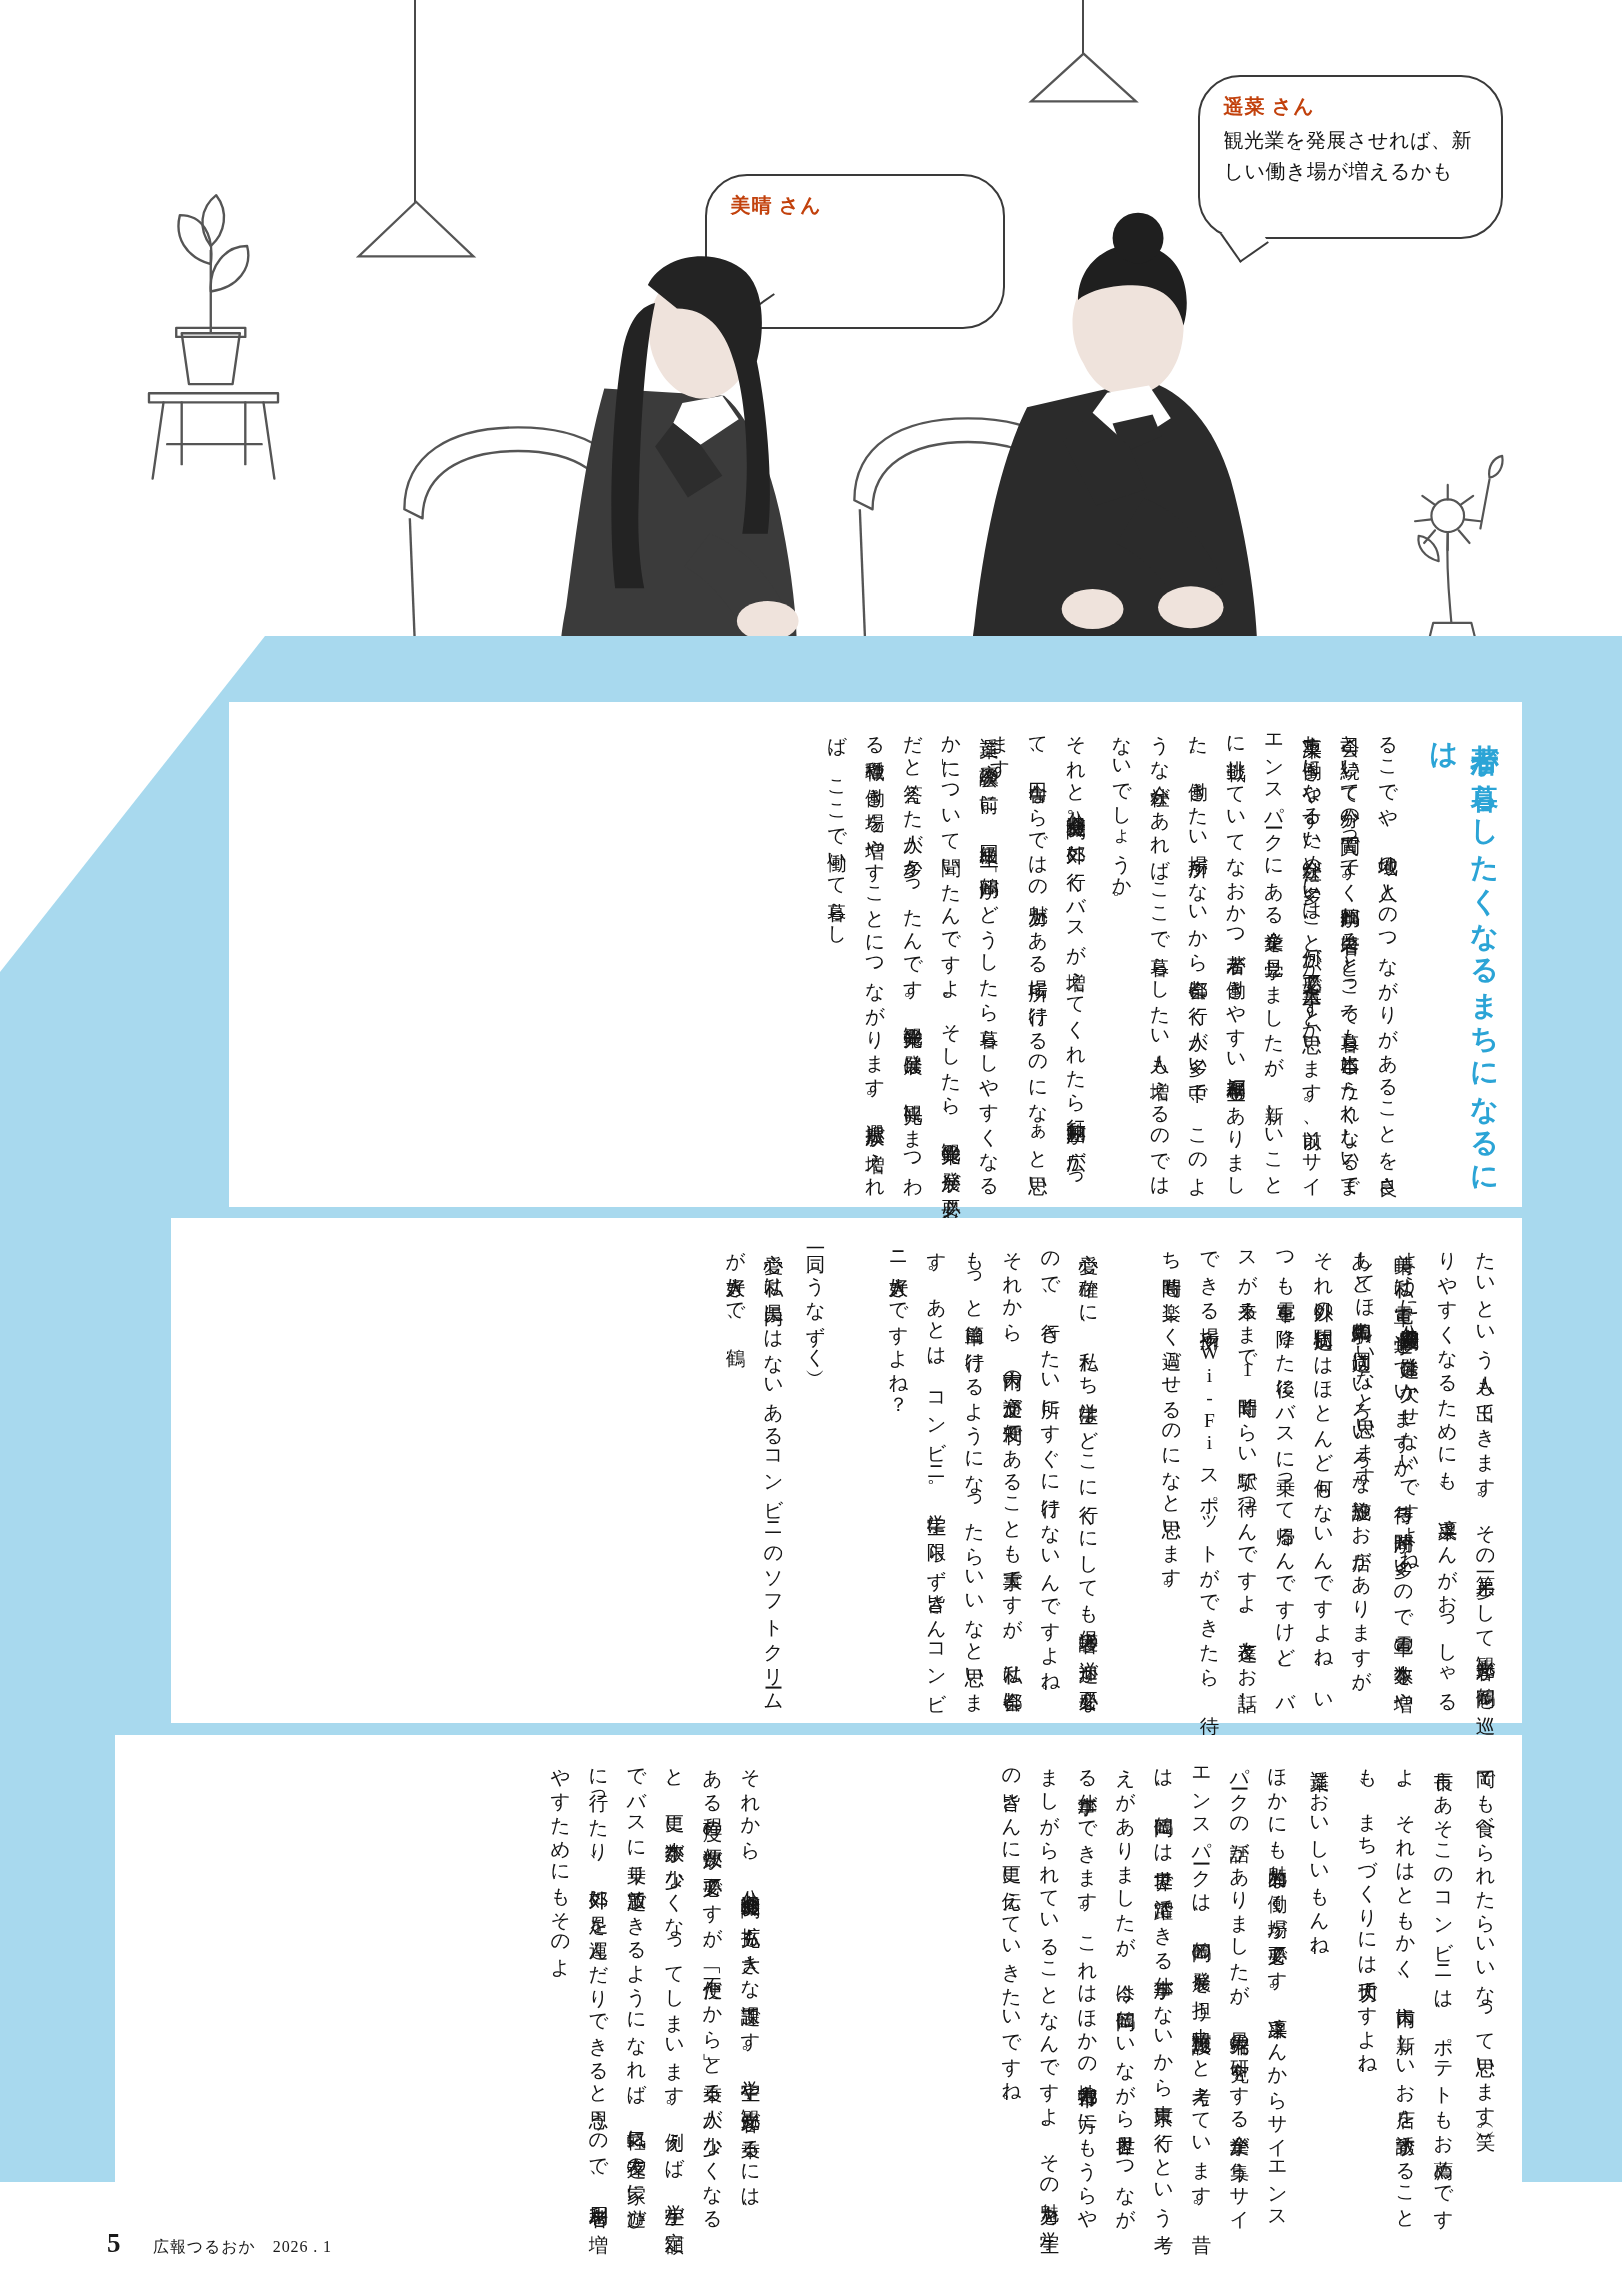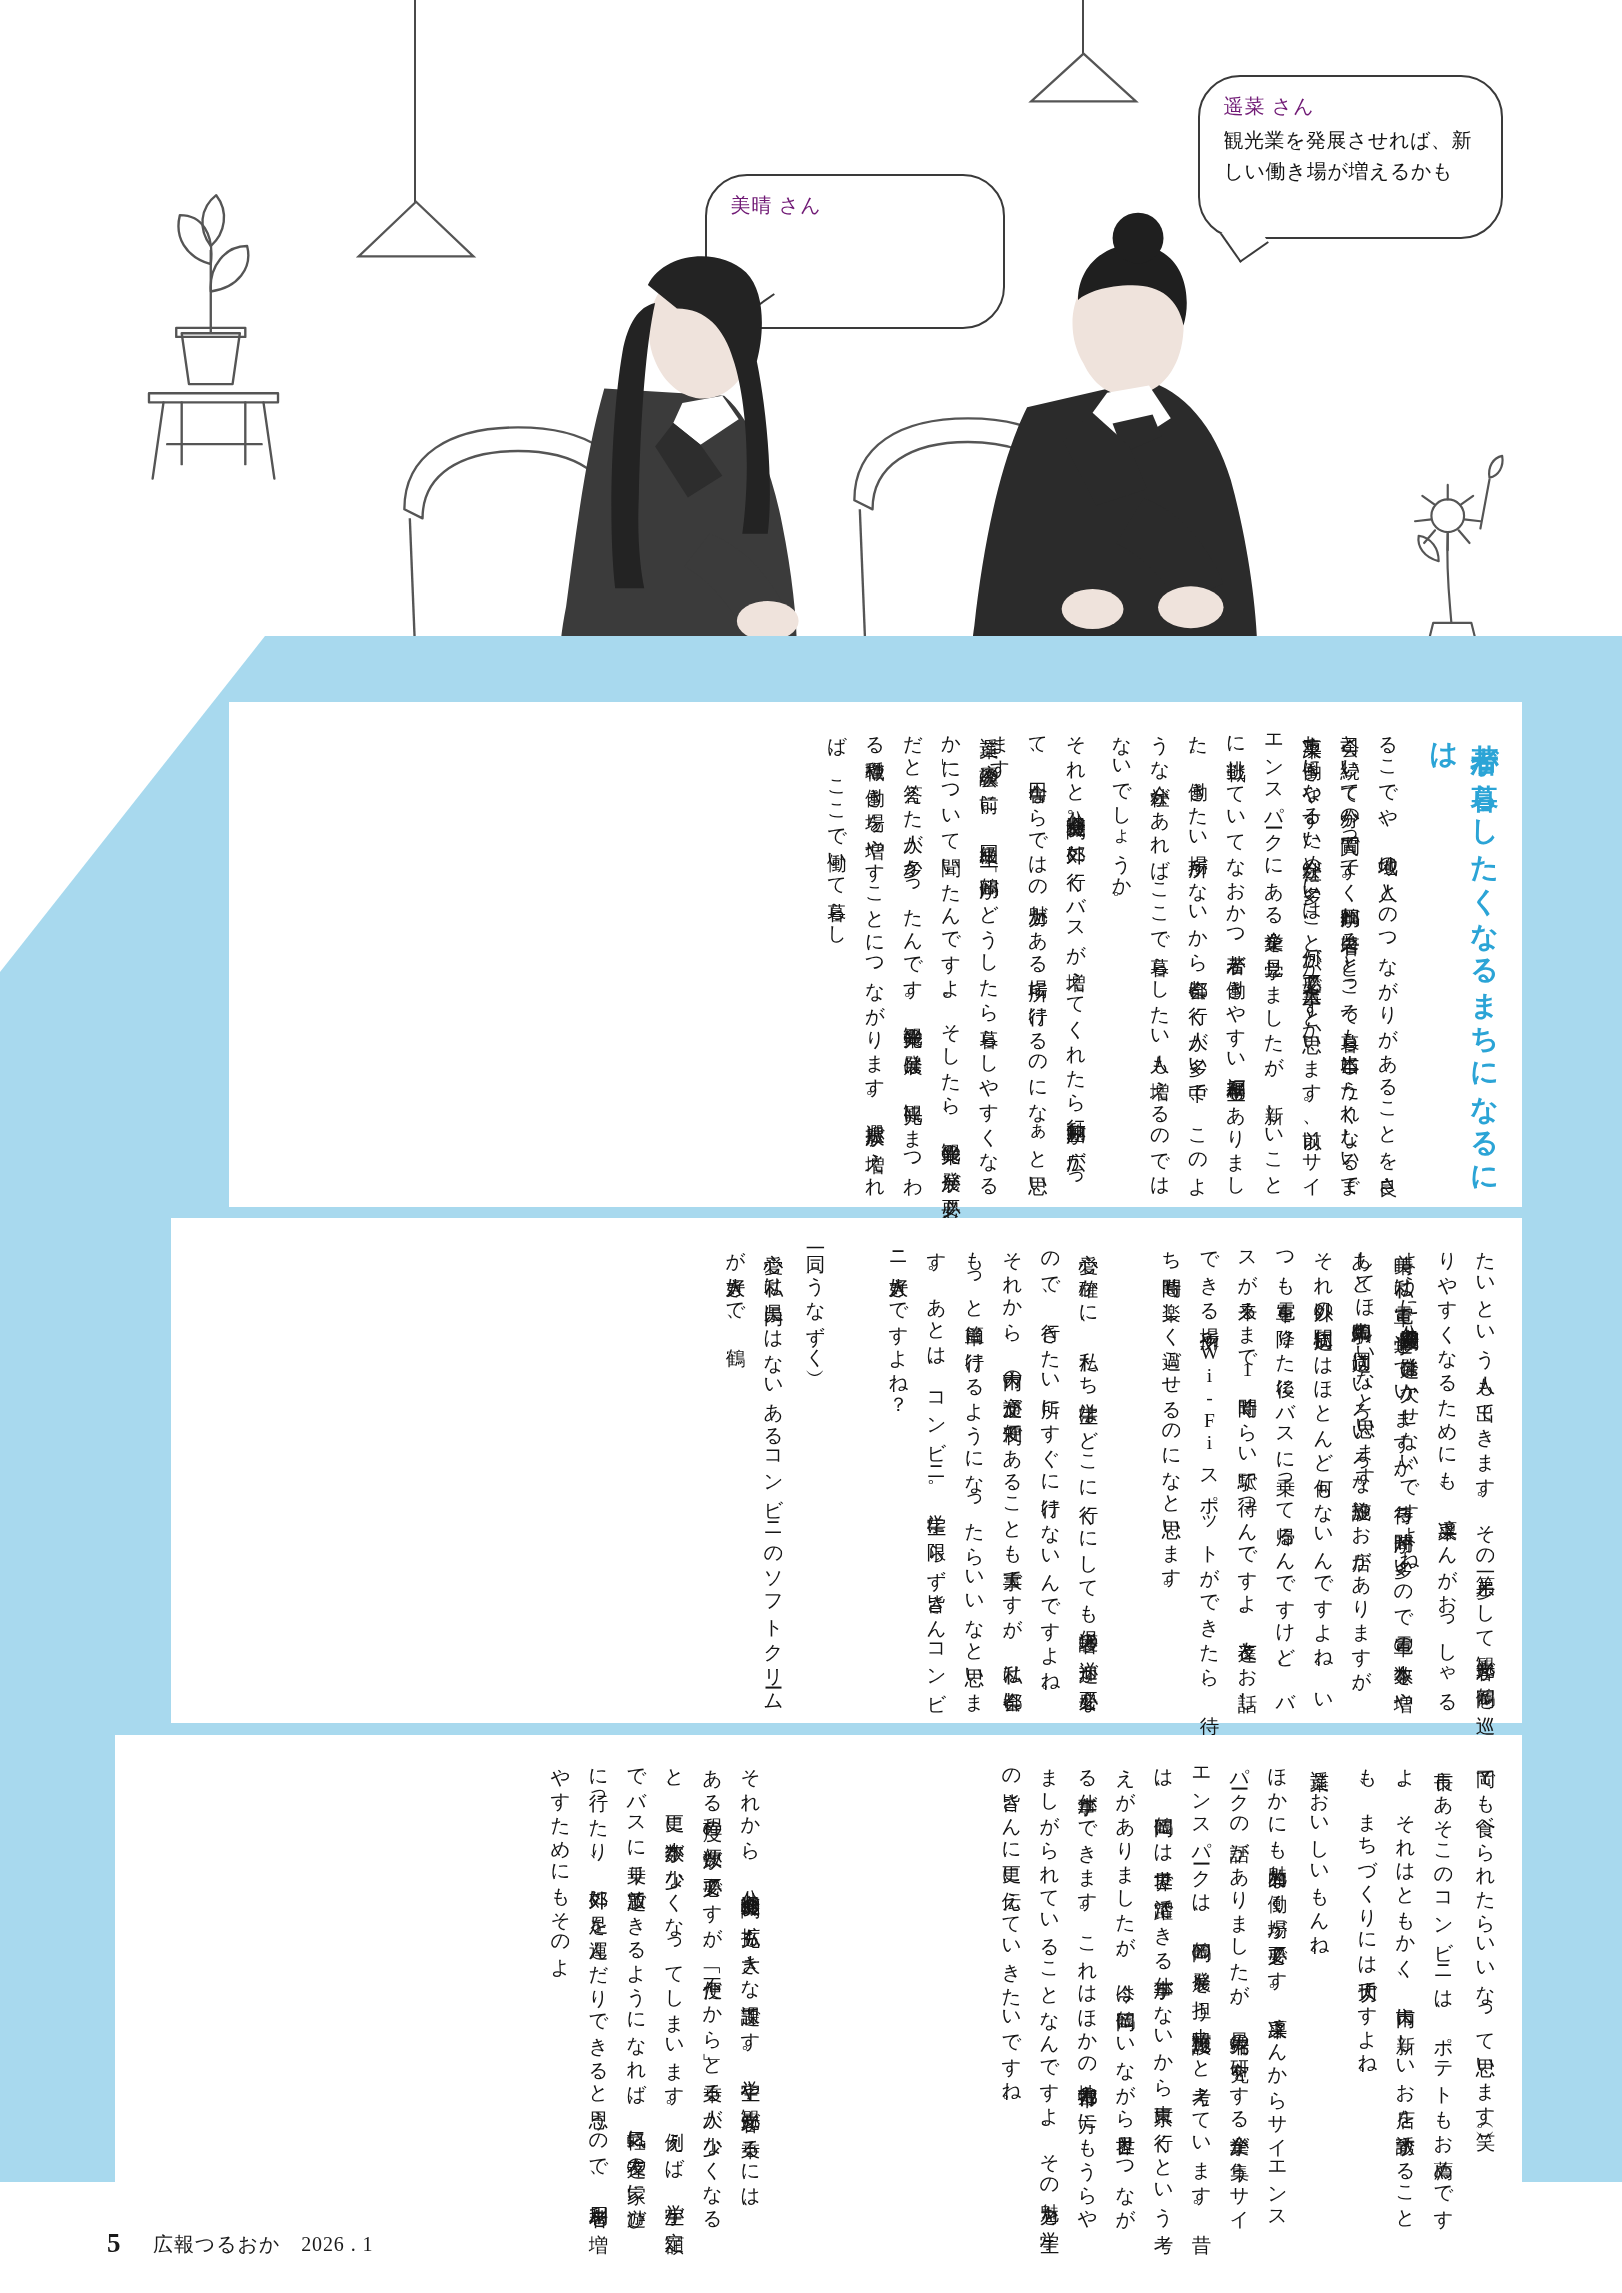--- a/index.html
+++ b/index.html
@@ -38,23 +38,23 @@
   
   .bubble {
     position: absolute;
     border: 2.3px solid #3a3a3a;
     border-radius: 42px;
     background: #ffffff;
     box-sizing: border-box;
     padding: 16.4px 23.6px 18px 23.6px;
   }
   .bubble .speaker {
-    color: #701a75;
+    color: #c2410c;
     font-size: 20px;
-    font-weight: normal;
+    font-weight: bold;
     letter-spacing: 0.9px;
     margin-bottom: 5.5px;
     line-height: 1.3;
   }
   .bubble .said {
     color: #141414;
     font-size: 20px;
     line-height: 1.55;
     letter-spacing: 0.5px;
   }
@@ -131,21 +131,21 @@
     left: 107px; bottom: 35px;
     font-family: "Liberation Serif", serif;
     font-size: 27px;
     font-weight: bold;
     color: #1a1a1a;
   }
   #footer-text {
     position: absolute;
     left: 153px; bottom: 36px;
     font-family: "Liberation Serif", serif;
-    font-size: 20px;
+    font-size: 16px;
     color: #1a1a1a;
     letter-spacing: 0.9px;
   }
 </style>
 </head>
 <body>
 
 <div id="photo-band">
 
   <div class="lamp-cord" style="left:414px; top:0; height:205px;"></div>

